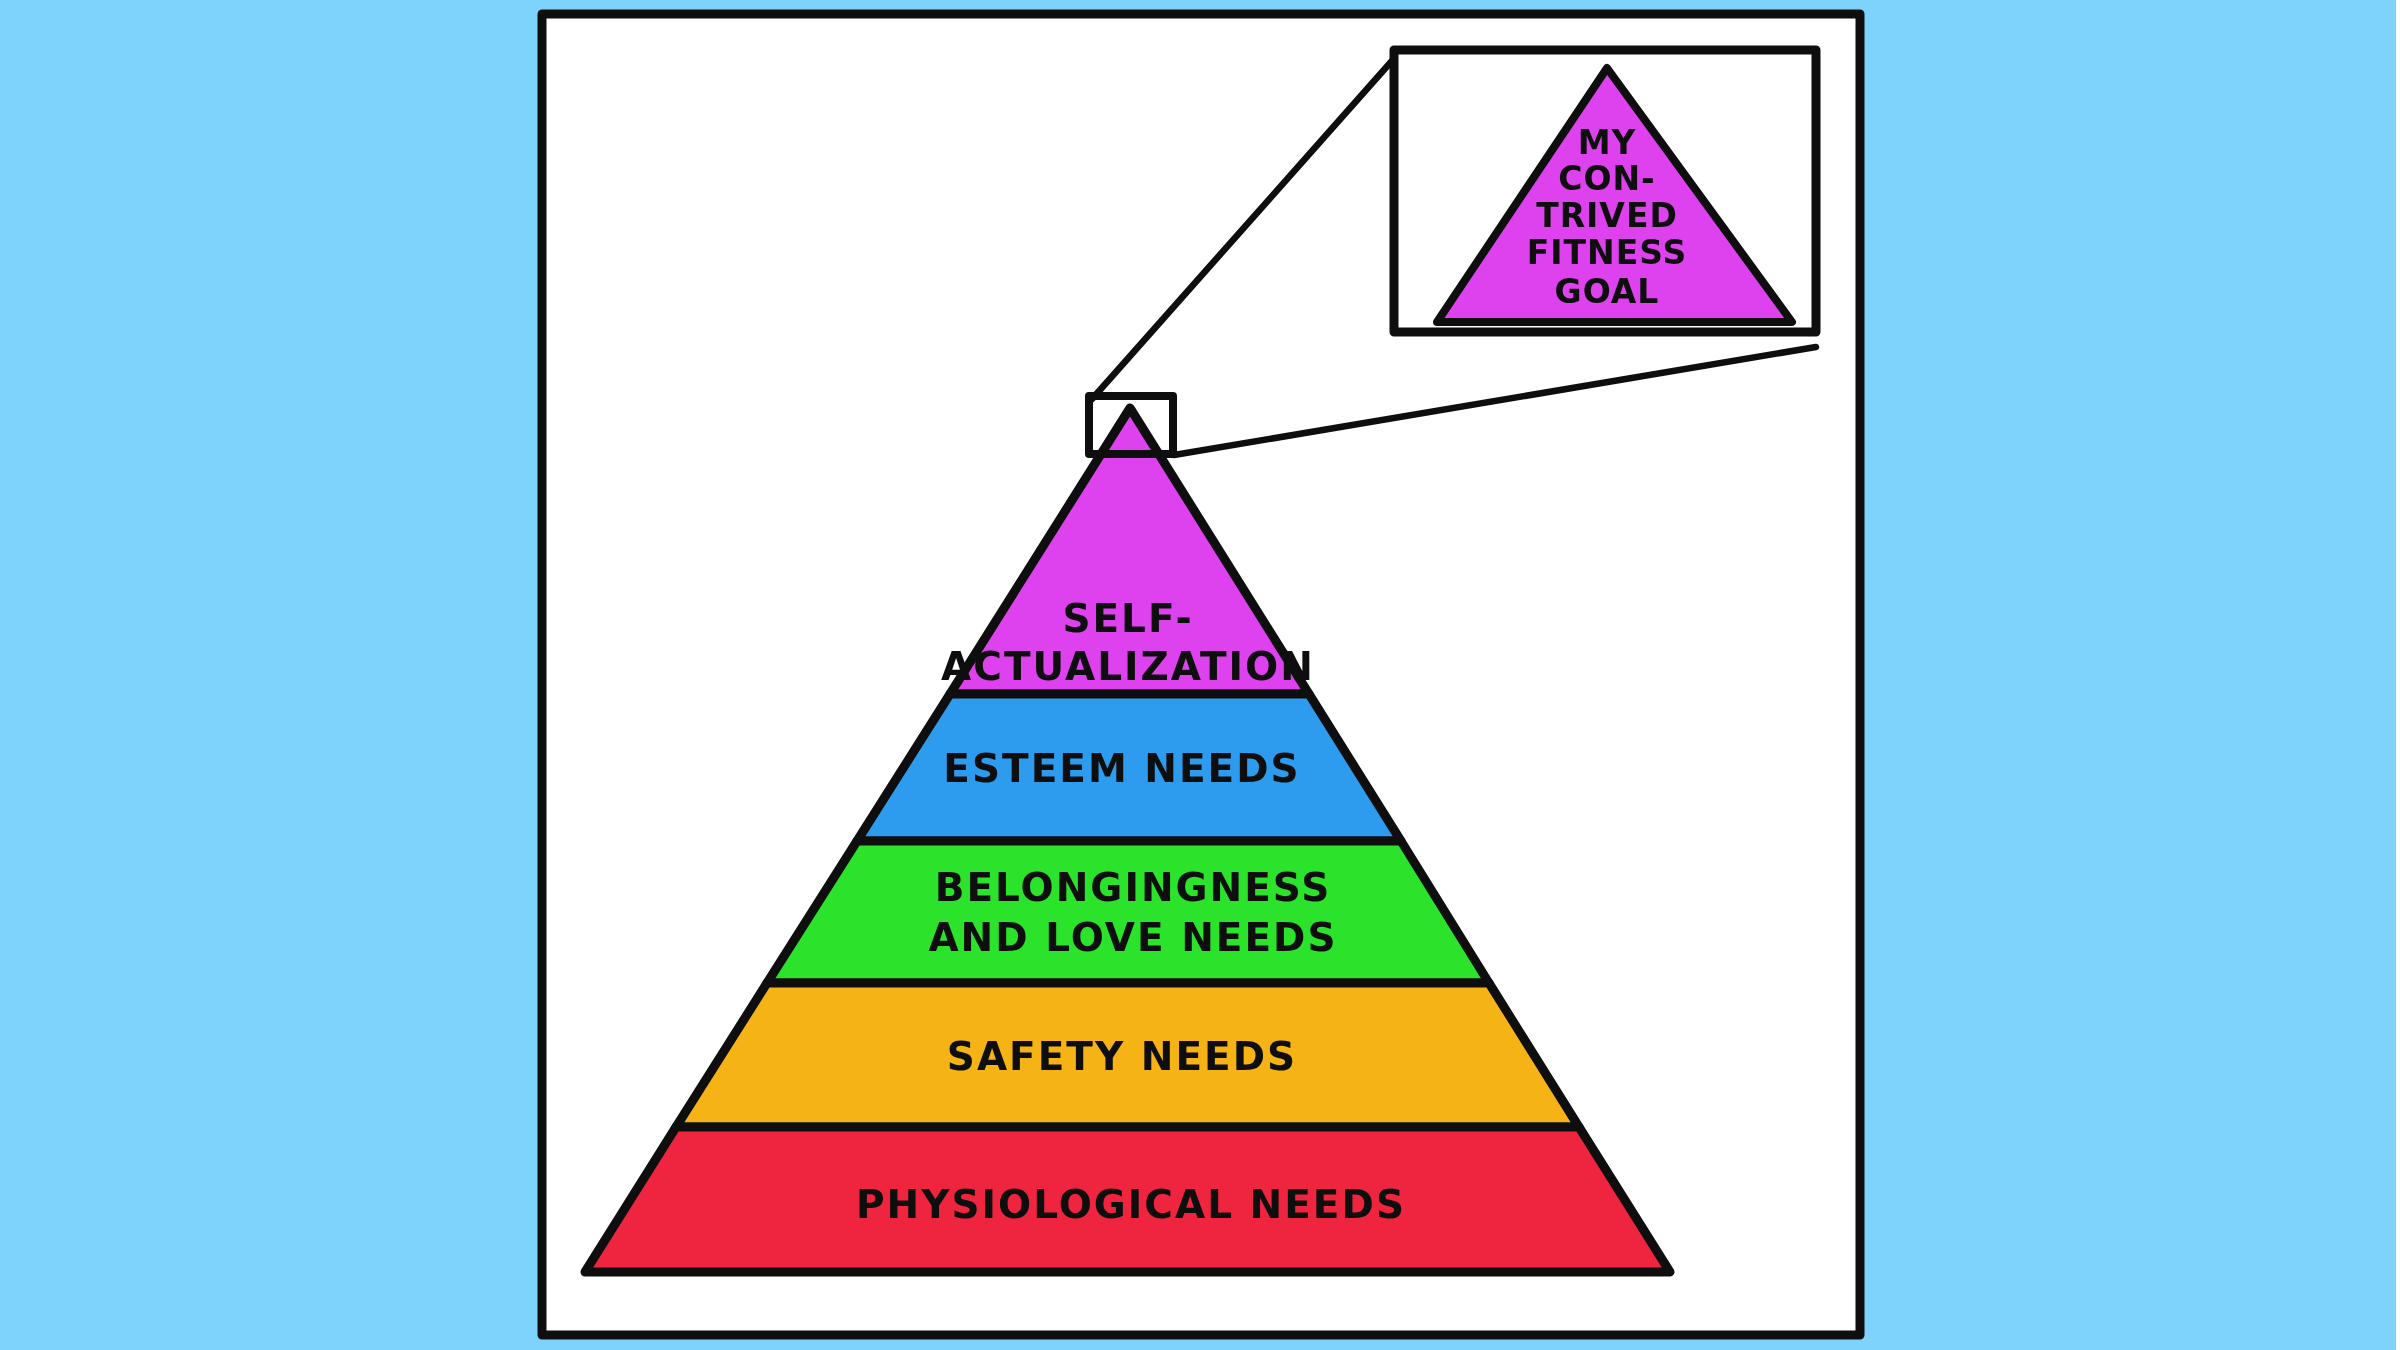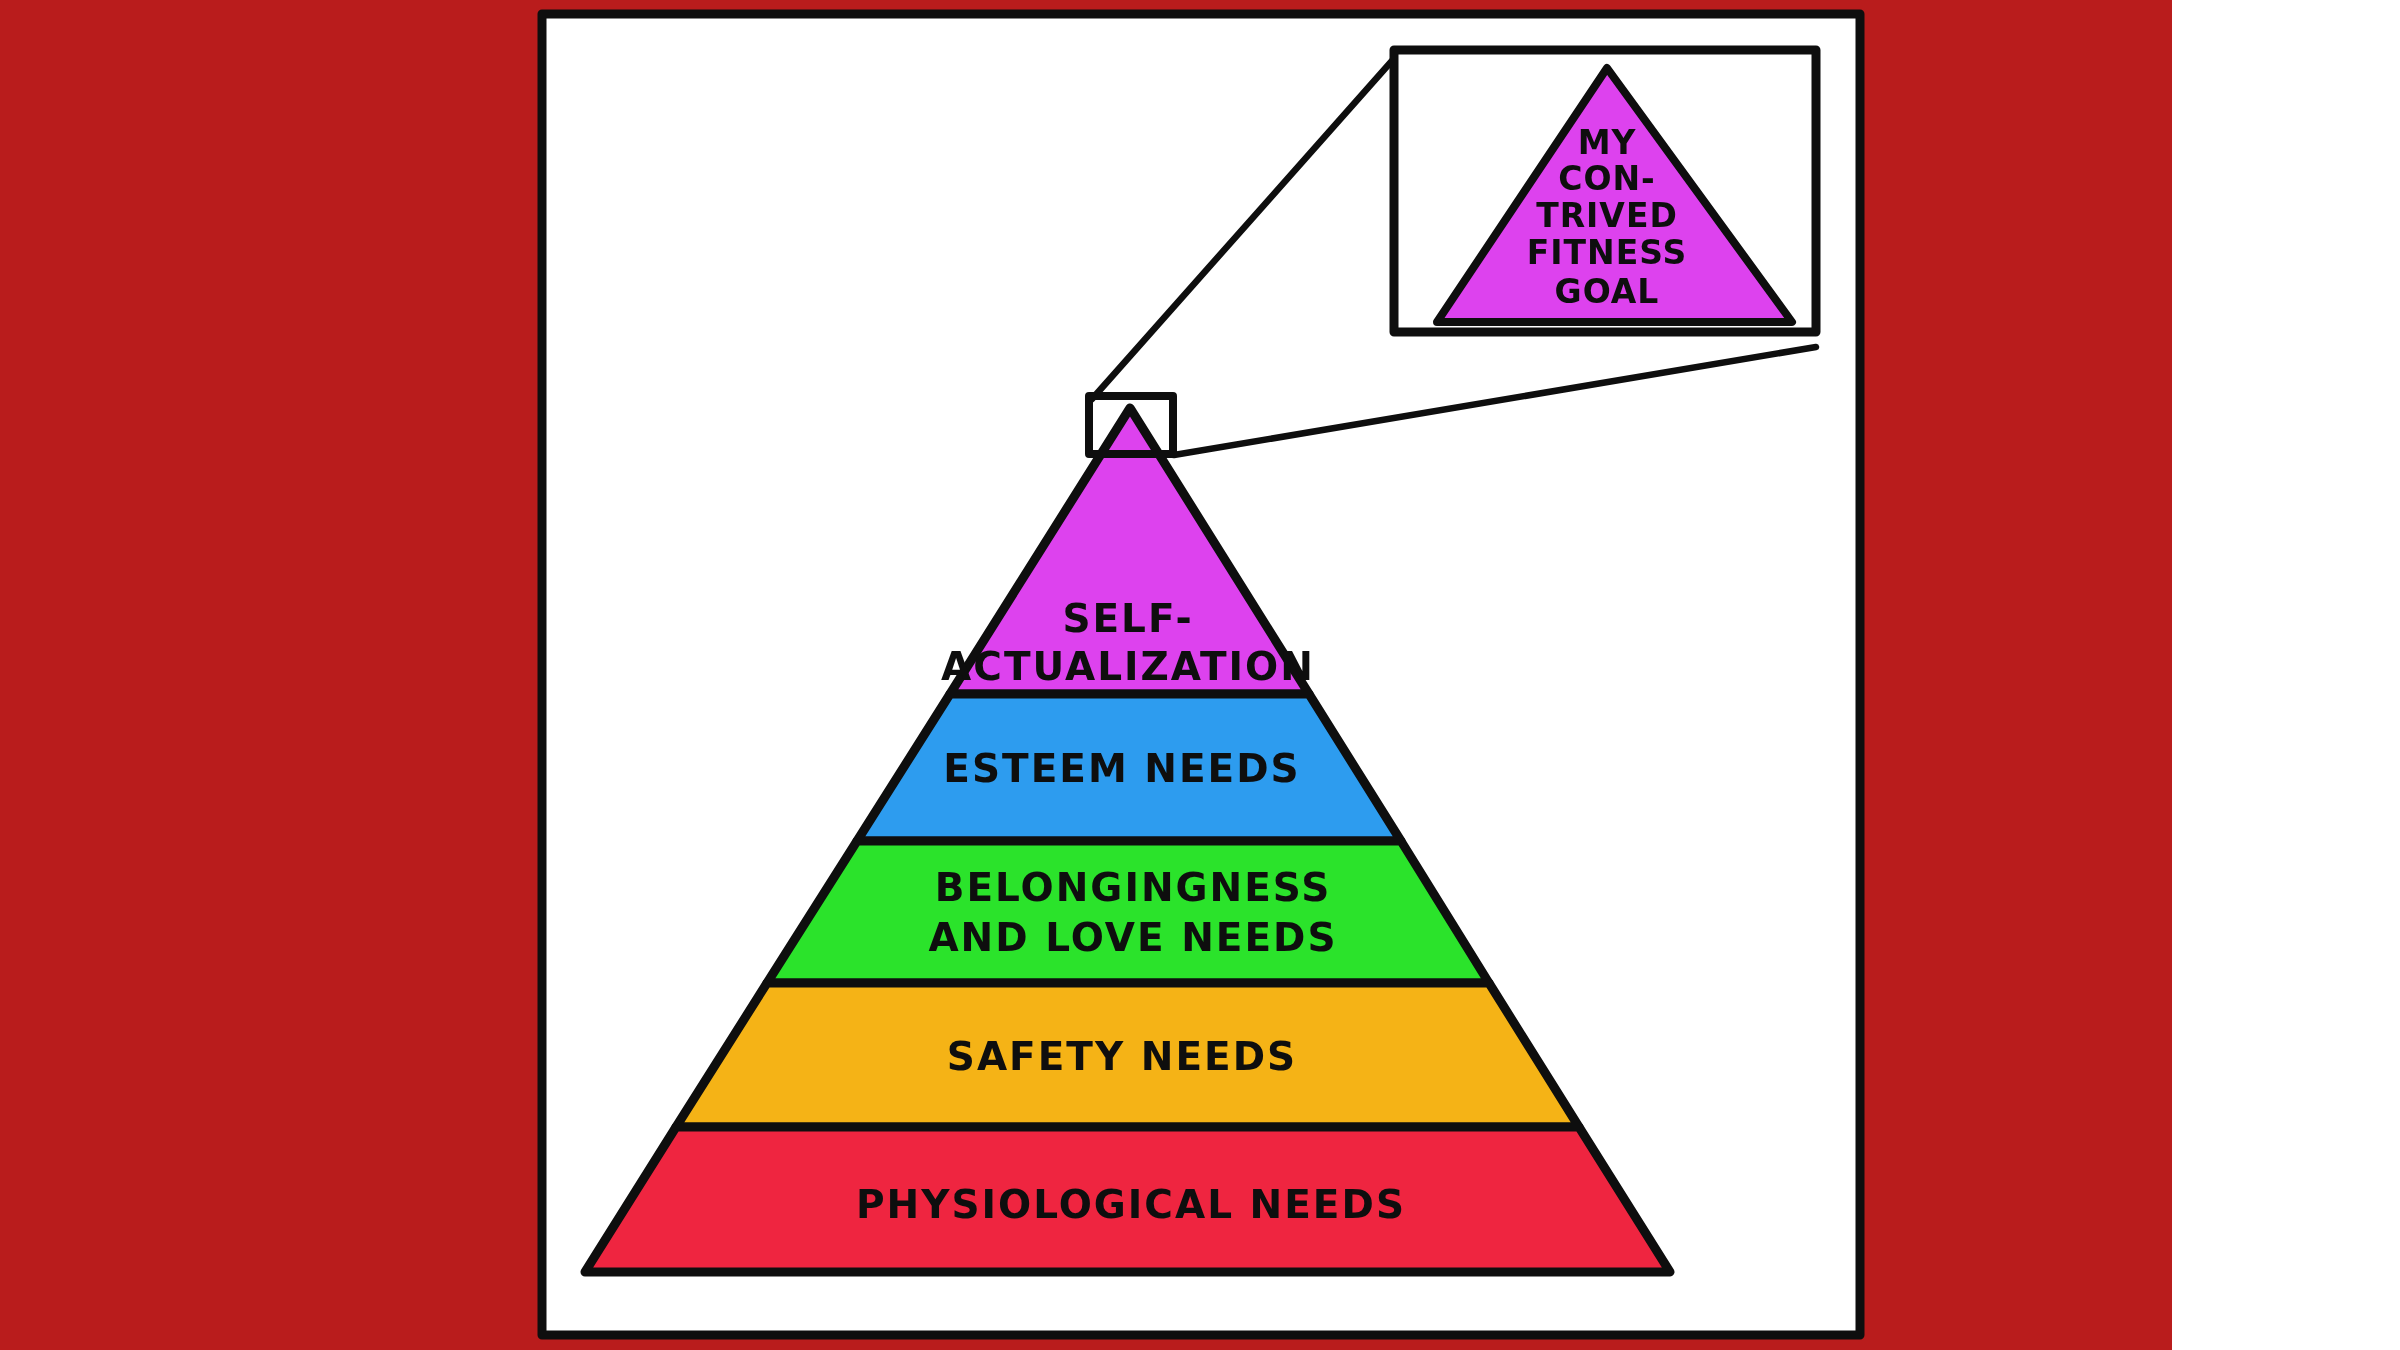--- a/index.html
+++ b/index.html
@@ -2,23 +2,23 @@
 <html><head>
 <meta charset="utf-8">
 <style>
   html, body {
     margin: 0;
     padding: 0;
     background: #ffffff;
   }
   .stage {
     position: relative;
-    width: 2172px;
+    width: 2396px;
     height: 1350px;
-    background: #b91c1c;
+    background: #7dd3fc;
     overflow: hidden;
     font-family: "DejaVu Sans", sans-serif;
   }
   svg.scene {
     display: block;
     width: 2400px;
     height: 1350px;
   }
   .hand-stroke {
     stroke: #0e0e0e;

